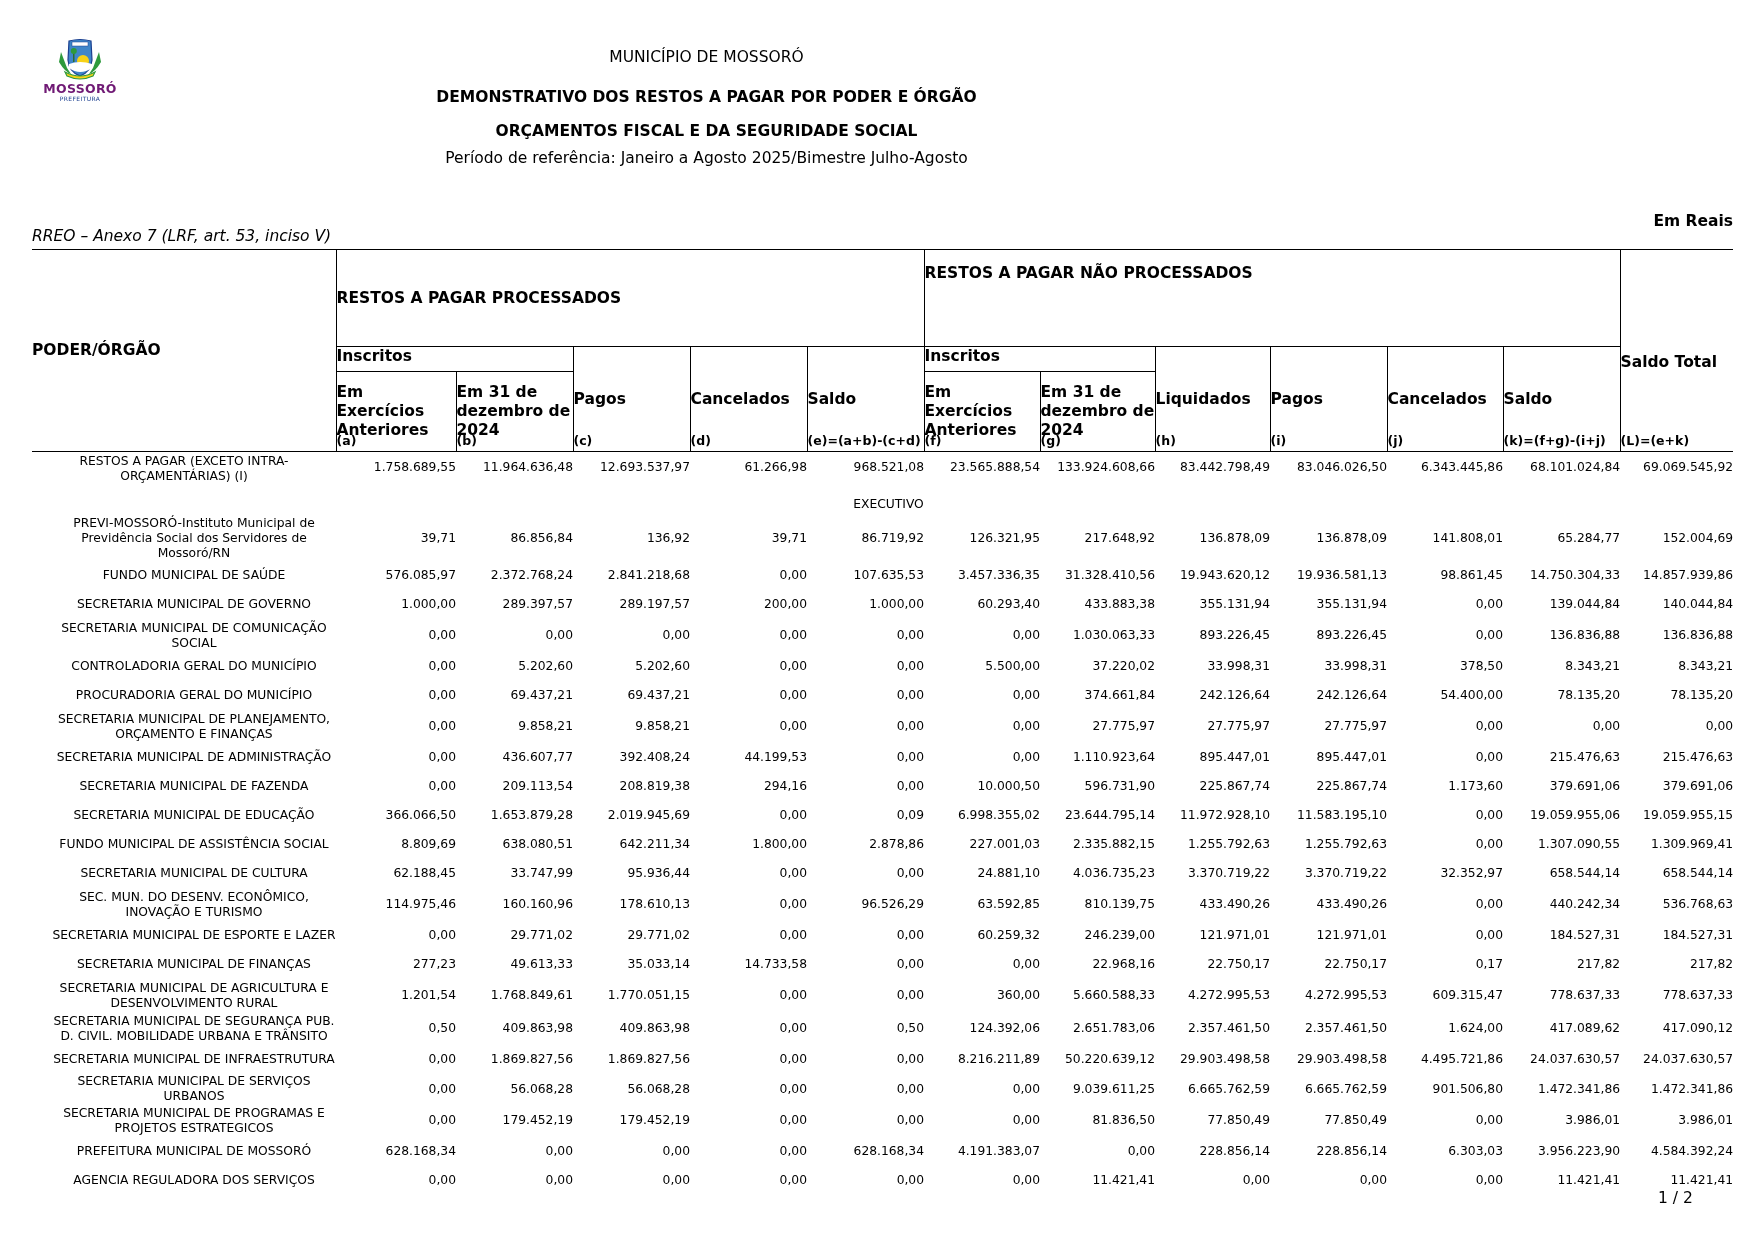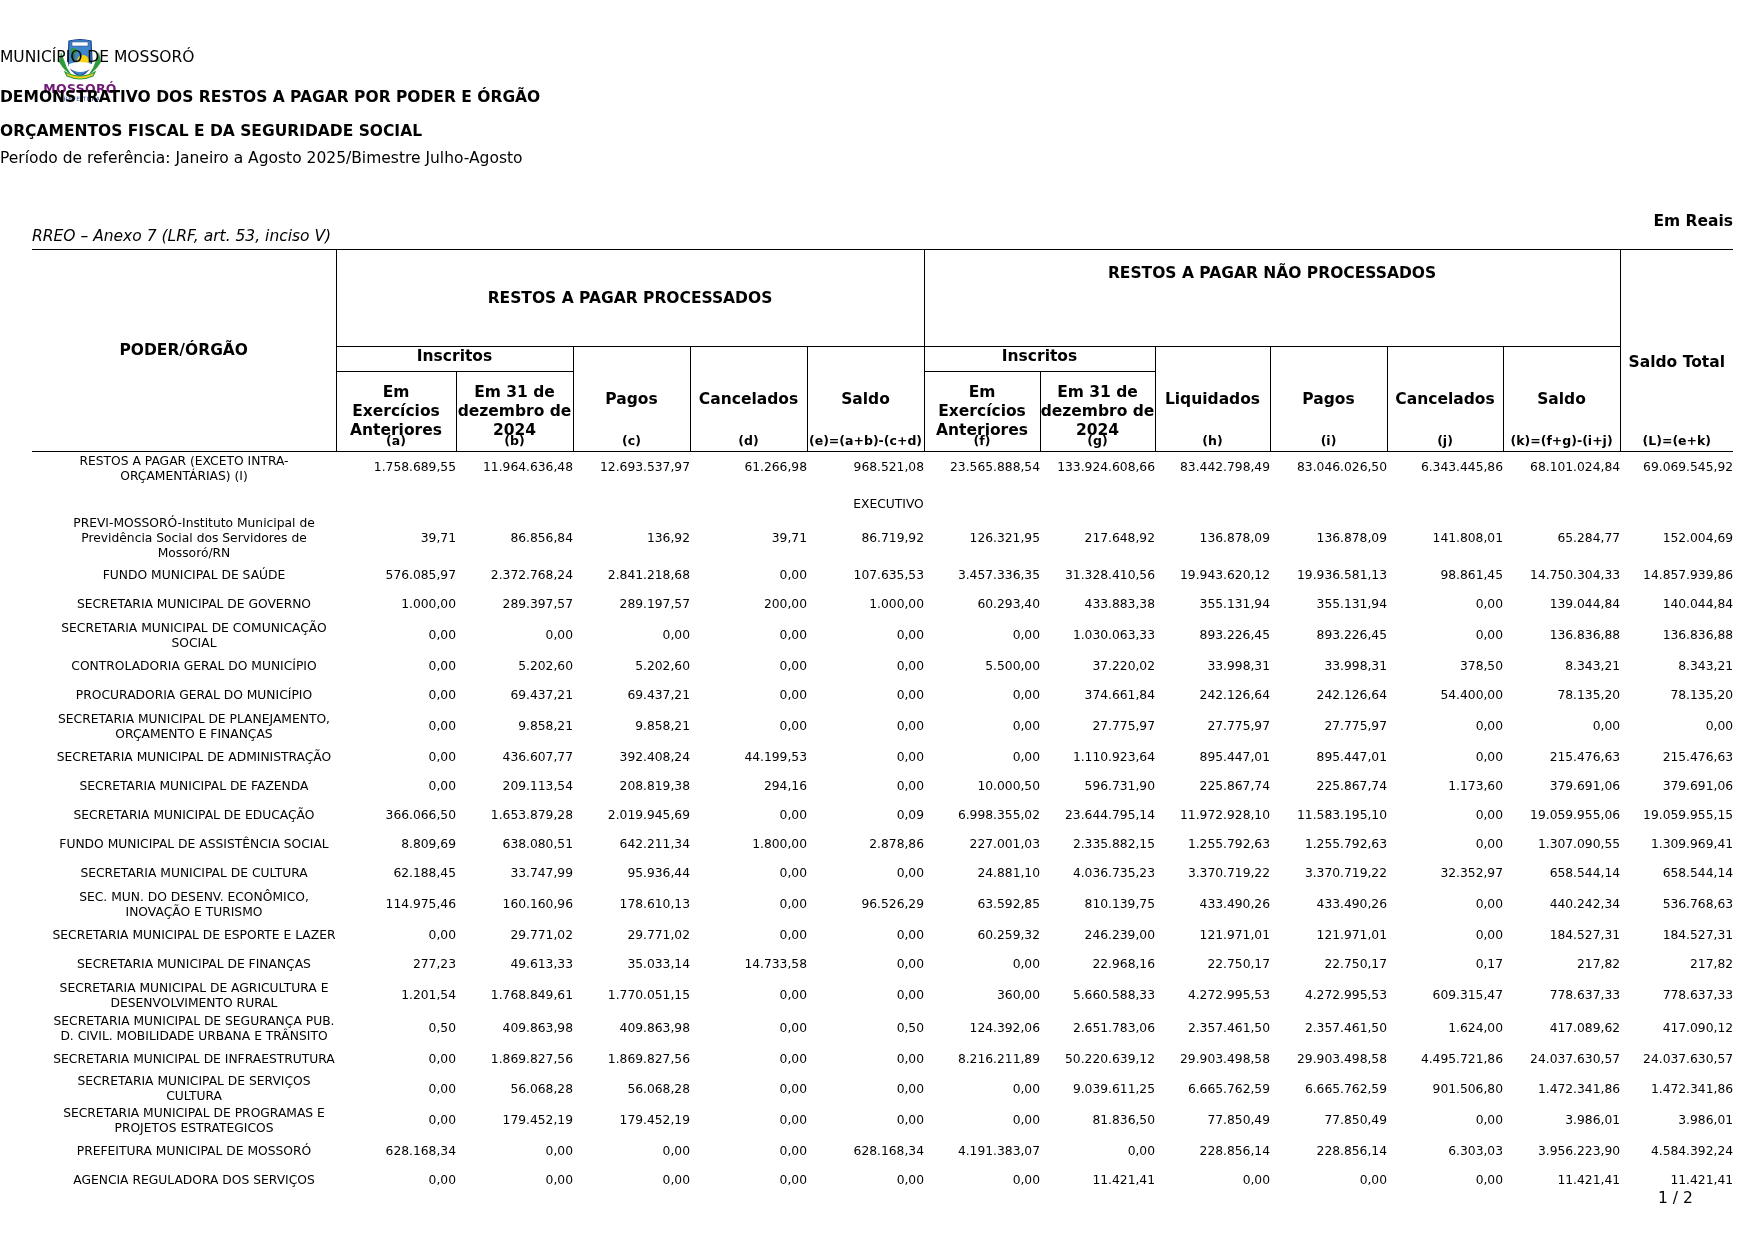--- a/index.html
+++ b/index.html
@@ -5,36 +5,36 @@
   html, body { margin: 0; padding: 0; background: #ffffff; }
   body {
     width: 1755px; height: 1240px; position: relative; overflow: hidden;
     font-family: "DejaVu Sans", sans-serif; color: #000;
   }
   .logo { position: absolute; left: 40px; top: 38px; width: 80px; height: 70px; }
   .logo svg { display: block; margin: 0 auto; }
   .logo-title { text-align: center; font-weight: bold; font-size: 12.5px; color: #701a75; letter-spacing: 0.3px; margin-top: 1px; line-height: 12px; }
   .logo-sub { text-align: center; font-size: 6px; color: #1b3f8f; line-height: 7px; letter-spacing: 0.4px; }
 
-  .titles { position: absolute; left: 0; width: 1413px; top: 48px; }
+  .titles { position: absolute; left: 0; width: 1413px; top: 48px; text-align: center; }
   .titles div { font-size: 15.5px; line-height: 18px; }
   .t-mun { margin-bottom: 22px; }
   .t-rel { margin-bottom: 9px; }
   .t-dem { font-weight: bold; margin-bottom: 16px; }
   .t-orc { font-weight: bold; margin-bottom: 9px; }
 
   .sub-left { position: absolute; left: 32px; top: 227px; font-size: 15.5px; font-style: italic; }
   .sub-right { position: absolute; right: 22px; top: 212px; font-size: 15.5px; font-weight: bold; }
 
   table.rp {
     position: absolute; left: 32px; top: 249px; width: 1701px;
     border-collapse: collapse; table-layout: fixed;
     font-family: "DejaVu Sans", sans-serif;
   }
-  table.rp th { font-weight: bold; text-align: center; border: 1.5px solid #000; padding: 0; font-size: 15.5px; line-height: 19px; }
+  table.rp th { font-weight: bold; text-align: left; border: 1.5px solid #000; padding: 0; font-size: 15.5px; line-height: 19px; }
   table.rp thead tr:first-child th { border-top: 1.5px solid #000; }
   table.rp th.left-head { border-left: none; }
   table.rp th.right-head { border-right: none; }
   th .letter { display: block; font-size: 12.5px; line-height: 15px; }
   th.grp { height: 82px; vertical-align: middle; }
   th.inscr { height: 24px; vertical-align: top; line-height: 16px; }
   th.col { height: 79px; vertical-align: middle; position: relative; }
   th.col .lab { display: block; padding-top: 0; }
   th.col .letter { position: absolute; bottom: 3px; left: 0; right: 0; }
   th.no-bottom { border-bottom: none !important; }
@@ -442,21 +442,21 @@
         <td class="num">0,00</td>
         <td class="num">8.216.211,89</td>
         <td class="num">50.220.639,12</td>
         <td class="num">29.903.498,58</td>
         <td class="num">29.903.498,58</td>
         <td class="num">4.495.721,86</td>
         <td class="num">24.037.630,57</td>
         <td class="num">24.037.630,57</td>
       </tr>
       <tr class="r">
-        <td class="name ind2">SECRETARIA MUNICIPAL DE SERVIÇOS CULTURA</td>
+        <td class="name ind2">SECRETARIA MUNICIPAL DE SERVIÇOS URBANOS</td>
         <td class="num">0,00</td>
         <td class="num">56.068,28</td>
         <td class="num">56.068,28</td>
         <td class="num">0,00</td>
         <td class="num">0,00</td>
         <td class="num">0,00</td>
         <td class="num">9.039.611,25</td>
         <td class="num">6.665.762,59</td>
         <td class="num">6.665.762,59</td>
         <td class="num">901.506,80</td>

